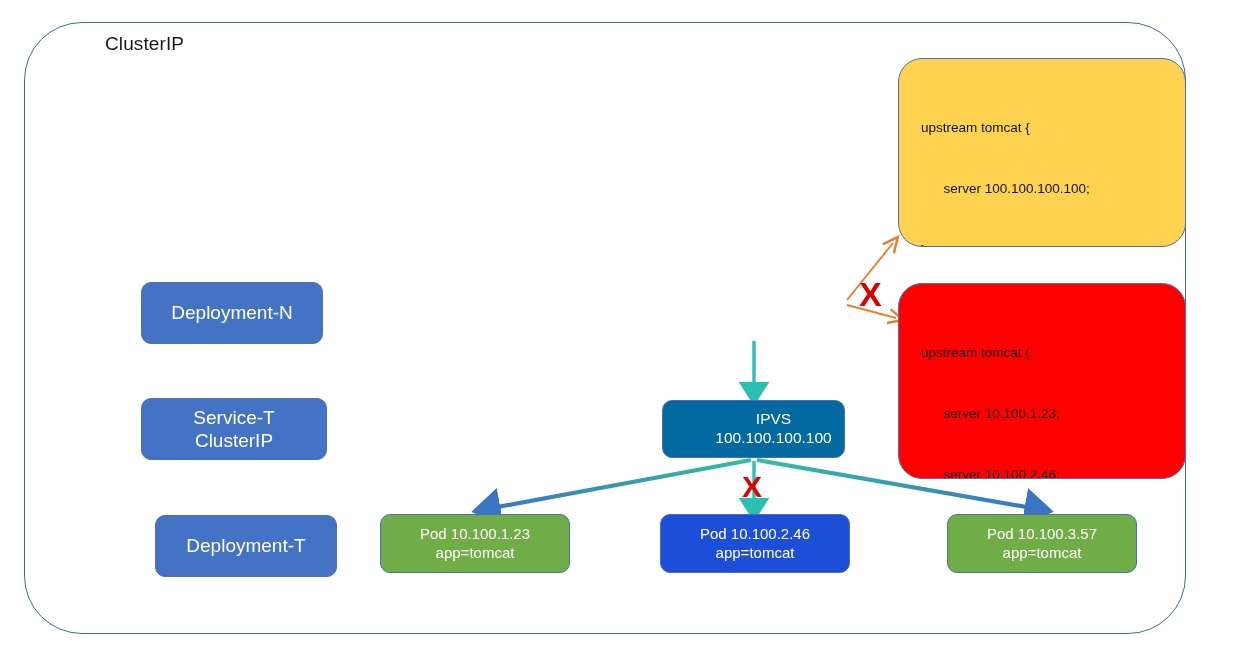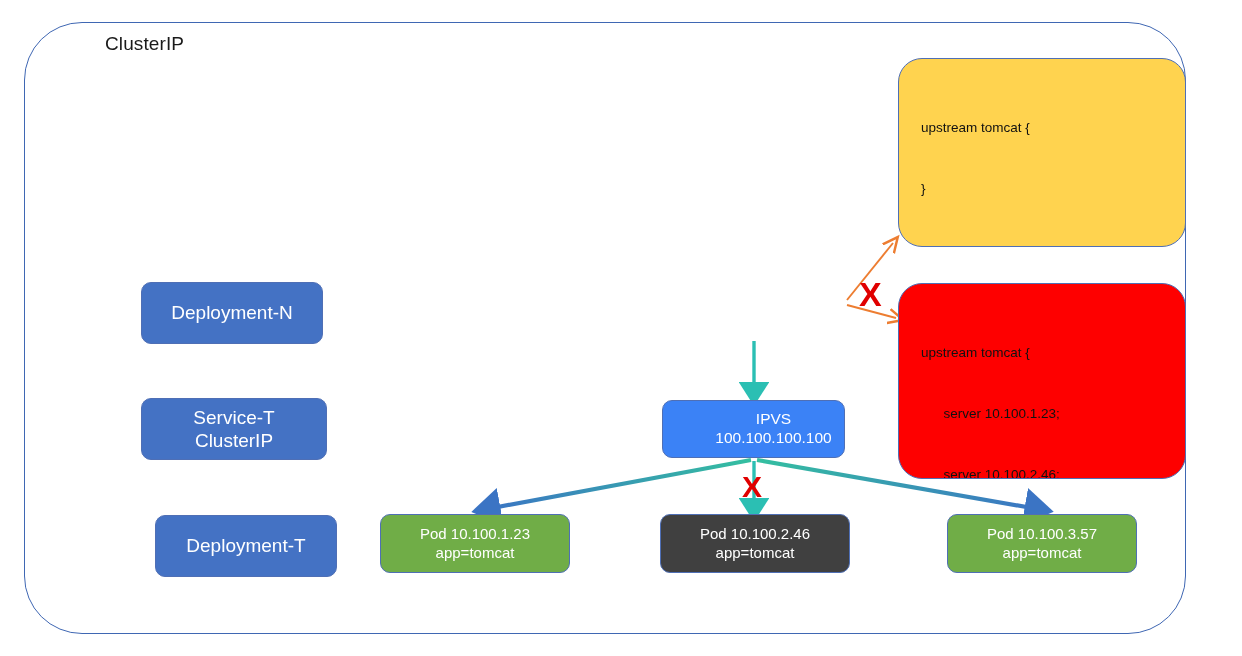--- a/index.html
+++ b/index.html
@@ -48,22 +48,22 @@
     position:absolute;
     left:105px;top:33px;
     font-size:19px;
     color:#1a1a1a;
     letter-spacing:.1px;
     white-space:nowrap;
   }
 
   .blue{background:#4472c4;font-size:19px;margin-left:40px;}
   .green{background:#70ad47;}
-  .red{background:#404040;justify-content:center;}
-  .teal{background:#3b82f6;padding-left:40px;}
+  .red{background:#1d4ed8;justify-content:center;}
+  .teal{background:#0369a1;padding-left:40px;}
 
   .dep-n{left:101px;top:282px;width:182px;height:62px;}
   .svc-t {left:101px;top:398px;width:186px;height:62px;}
   .dep-t {left:115px;top:515px;width:182px;height:62px;}
 
   .pod-nginx{left:665px;top:279px;width:178px;height:60px;font-size:20px;}
   .ipvs{left:662px;top:400px;width:183px;height:58px;font-size:15.5px;}
 
   .pod-a{left:380px;top:514px;width:190px;height:59px;font-size:15px;}
   .pod-b{left:660px;top:514px;width:190px;height:59px;font-size:15px;}
@@ -178,20 +178,21 @@
     <span class="line">app=tomcat</span>
   </div>
 
   <div class="node green pod-c">
     <span class="line">Pod 10.100.3.57</span>
     <span class="line">app=tomcat</span>
   </div>
 
   <div class="cfg cfg-yellow">
     <span class="ln">upstream tomcat {</span>
+    <span class="ln">      server 100.100.100.100;</span>
     <span class="ln">}</span>
     
     
     
     
     
     
   </div>
 
   <div class="cfg cfg-red">

